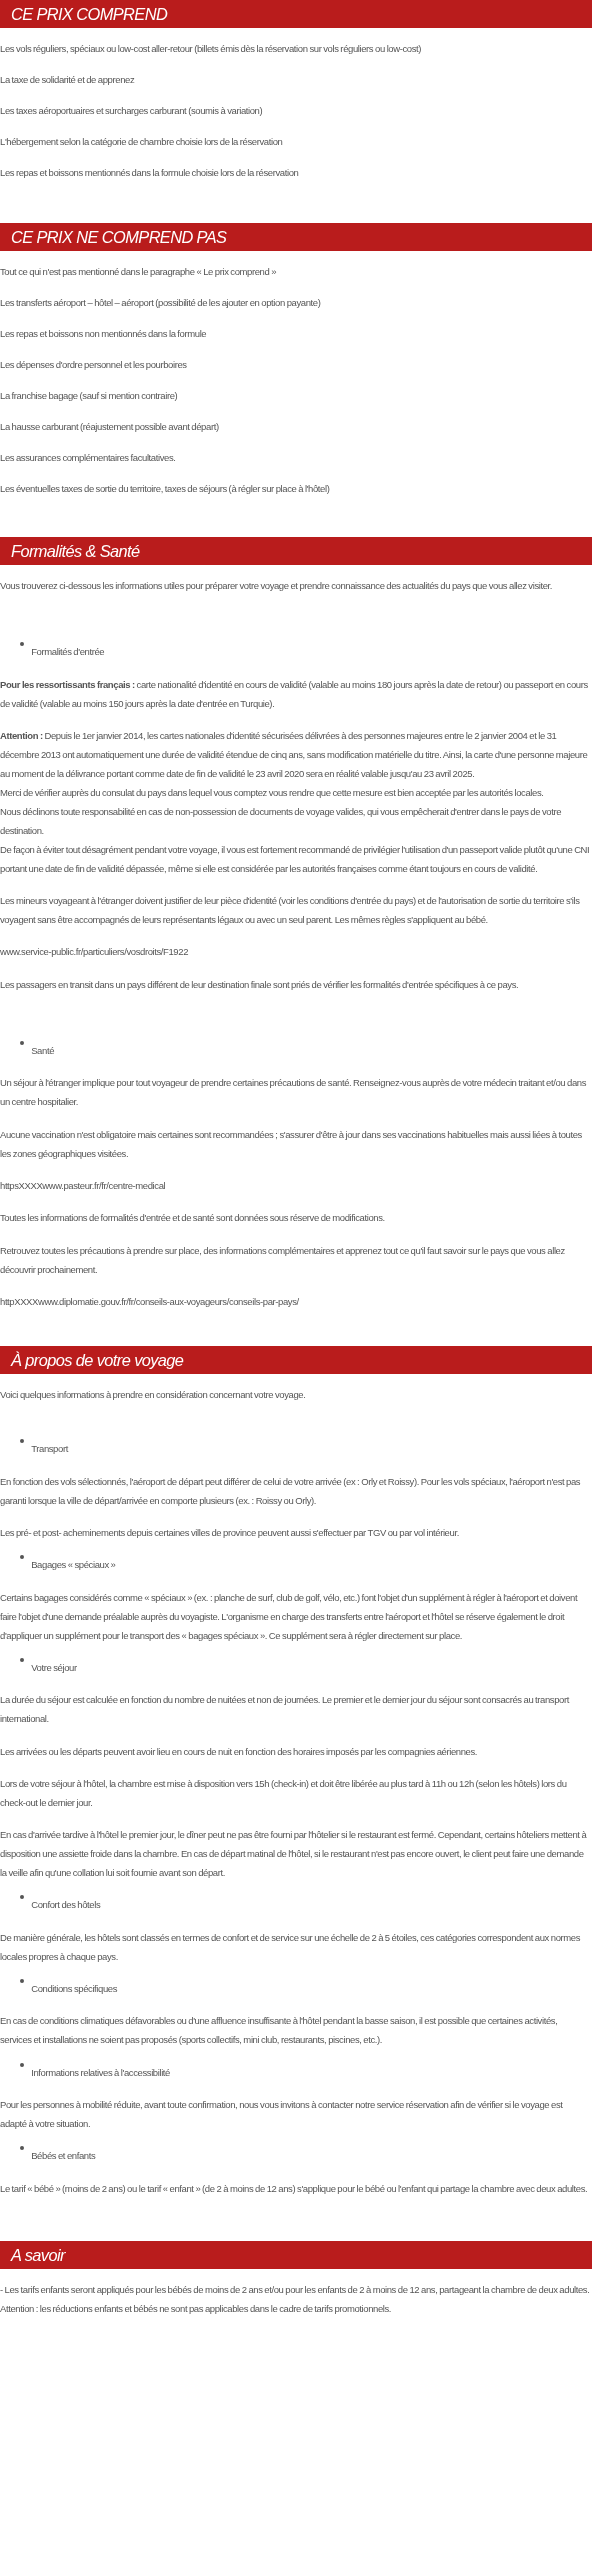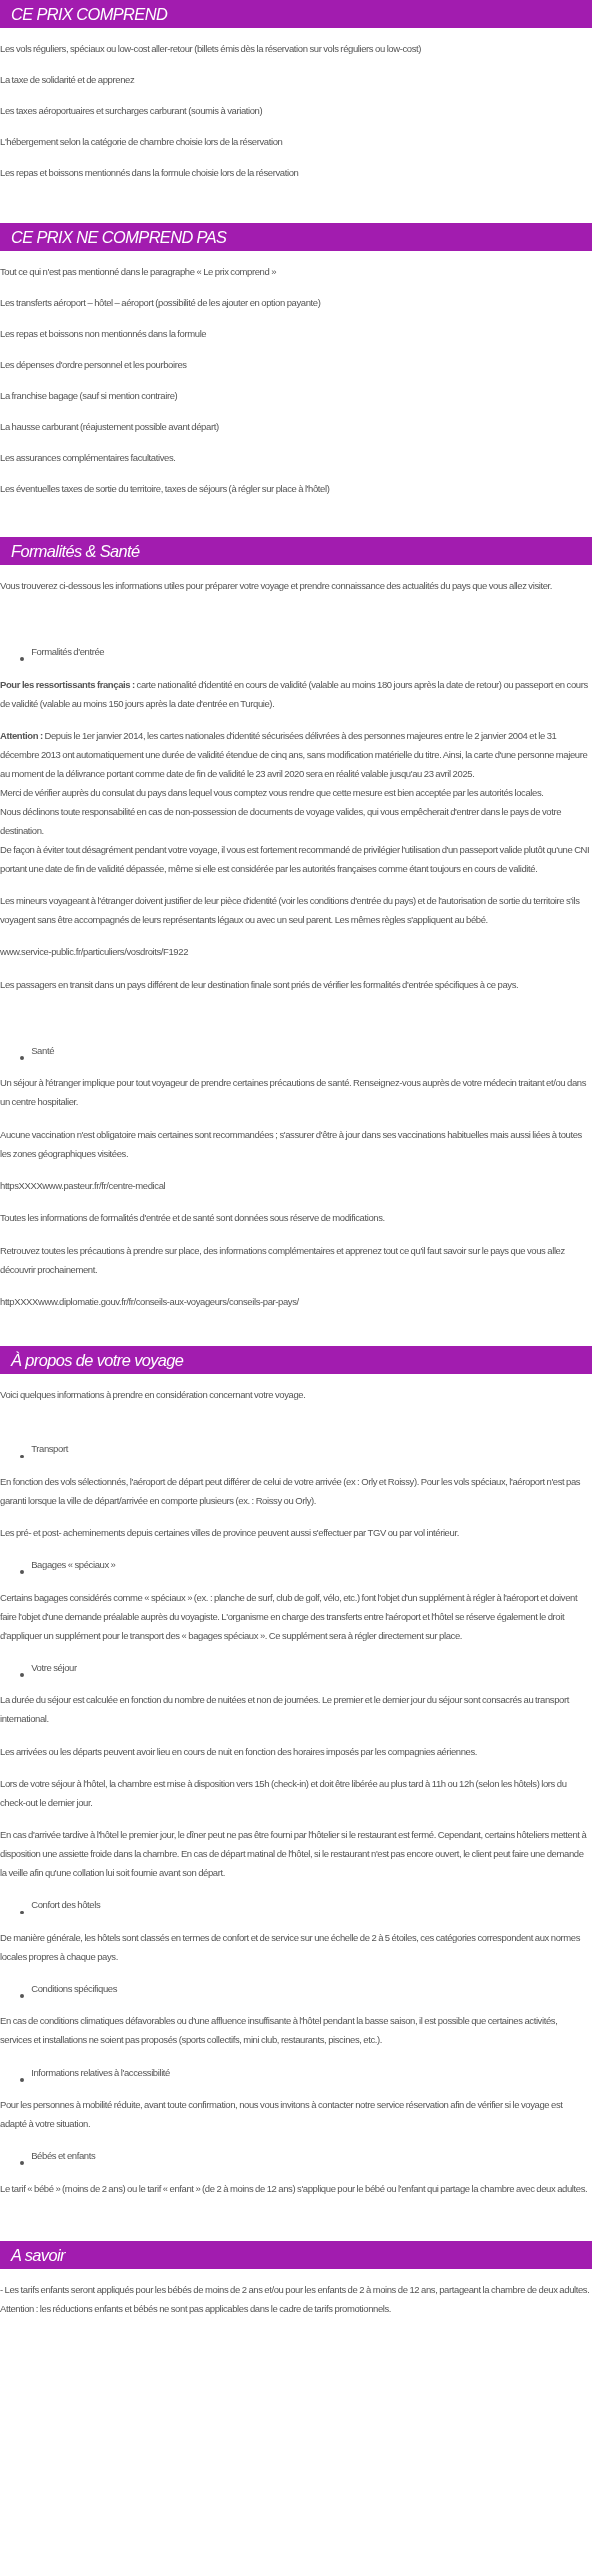--- a/index.html
+++ b/index.html
@@ -3,21 +3,21 @@
 <meta charset="utf-8">
 <style>
   html, body { margin: 0; padding: 0; background: #ffffff; }
   body {
     width: 592px;
     font-family: "Liberation Sans", sans-serif;
     color: #555555;
   }
   .page { width: 592px; position: relative; }
   .section-header {
-    background: #a21caf;
+    background: #b91c1c;
     height: 28px;
     line-height: 28px;
     color: #ffffff;
     font-style: italic;
     font-size: 16.4px;
     letter-spacing: -0.6px;
     padding-left: 11px;
     box-sizing: border-box;
     white-space: nowrap;
     overflow: hidden;
@@ -35,21 +35,21 @@
     white-space: nowrap;
   }
   .para {
     margin: 0 0 13.3px 0;
     line-height: 19px;
     padding-right: 1.6px;
   }
   .para b { font-weight: bold; }
   .bullet {
     display: flex;
-    align-items: flex-end;
+    align-items: flex-start;
     padding-left: 20.3px;
     line-height: 19px;
     margin: 0 0 13.3px 0;
   }
   .bullet-dot {
     width: 3.9px; height: 3.9px; border-radius: 50%;
     background: #555555; margin-right: 7px; flex: none;
   }
   .lines .line { display: block; line-height: 19px; }
 </style>

